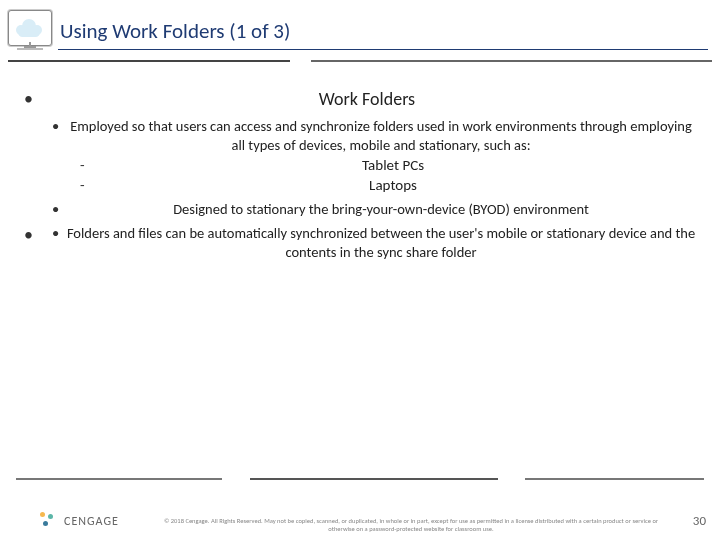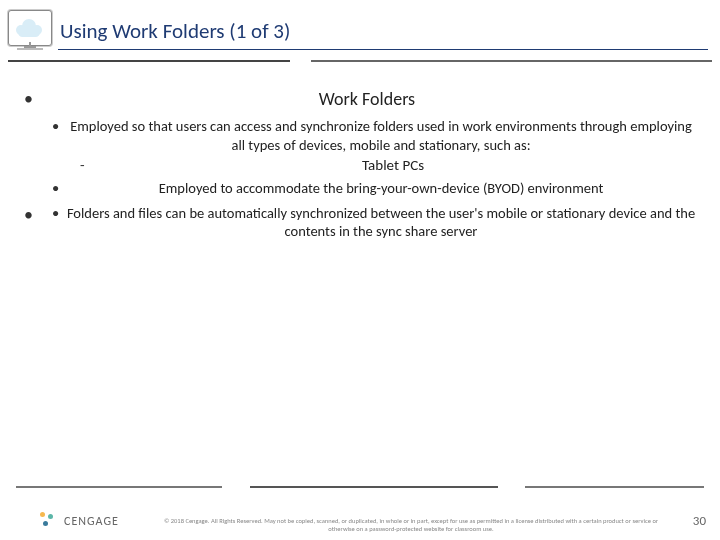--- a/index.html
+++ b/index.html
@@ -38,21 +38,21 @@
   ul.level1, ul.level2, ul.level3 { list-style: none; }
   ul.level1 > li { position: relative; padding-left: 14px; margin-bottom: 6px; font-size: 18px; }
   ul.level1 > li::before { content: "•"; position: absolute; left: 0; top: 0; color: #333; }
   ul.level2 { margin-top: 6px; }
   ul.level2 > li { position: relative; padding-left: 14px; margin-bottom: 4px; font-size: 14.5px; margin-left: 14px; }
   ul.level2 > li::before { content: "•"; position: absolute; left: 0; top: 0; color: #333; }
   ul.level3 { margin-top: 2px; }
   ul.level3 > li { position: relative; padding-left: 10px; margin-bottom: 1px; font-size: 15px; margin-left: 14px; }
   ul.level3 > li::before { content: "-"; position: absolute; left: 0; top: 0; color: #333; }
 
-  .footer { position: absolute; bottom: 0; left: 0; right: 0; height: 54px; }
+  .footer { position: absolute; bottom: 0; left: 0; right: 0; height: 62px; }
   .footer .sketch-rule { position: absolute; top: 0; left: 8px; right: 8px; }
   .brand { position: absolute; left: 40px; bottom: 10px; display: flex; align-items: center; gap: 6px; }
   .brand-mark { width: 18px; height: 18px; position: relative; }
   .brand-mark .dot { width: 5px; height: 5px; border-radius: 50%; position: absolute; background: #7a8; }
   .brand-mark .d1 { background: #f6b84f; left: 0; top: 0; }
   .brand-mark .d2 { background: #5bb6a8; left: 8px; top: 2px; }
   .brand-mark .d3 { background: #3a7b9c; left: 3px; top: 9px; }
   .brand-text { font-size: 12px; letter-spacing: 1px; color: #666; font-weight: 500; }
   .copyright { position: absolute; left: 160px; right: 58px; bottom: 6px; font-size: 6.5px; color: #888; text-align: center; line-height: 1.2; }
   .page-num { position: absolute; right: 14px; bottom: 12px; font-size: 13px; color: #666; }
@@ -82,31 +82,32 @@
 
   <div class="content">
     <ul class="level1">
       <li>
         <span>Work Folders</span>
         <ul class="level2">
           <li>
             <span>Employed so that users can access and synchronize folders used in work environments through employing all types of devices, mobile and stationary, such as:</span>
             <ul class="level3">
               <li><span>Tablet PCs</span></li>
+              <li><span>Laptops</span></li>
             </ul>
           </li>
           <li>
-            <span>Employed to accommodate the bring-your-own-device (BYOD) environment</span>
+            <span>Designed to stationary the bring-your-own-device (BYOD) environment</span>
           </li>
         </ul>
       </li>
       <li>
         <ul class="level2">
           <li>
-            <span>Folders and files can be automatically synchronized between the user's mobile or stationary device and the contents in the sync share server</span>
+            <span>Folders and files can be automatically synchronized between the user's mobile or stationary device and the contents in the sync share folder</span>
           </li>
         </ul>
       </li>
     </ul>
   </div>
 
   <div class="footer">
     <div class="sketch-rule bottom"></div>
     <div class="brand">
       <div class="brand-mark">

